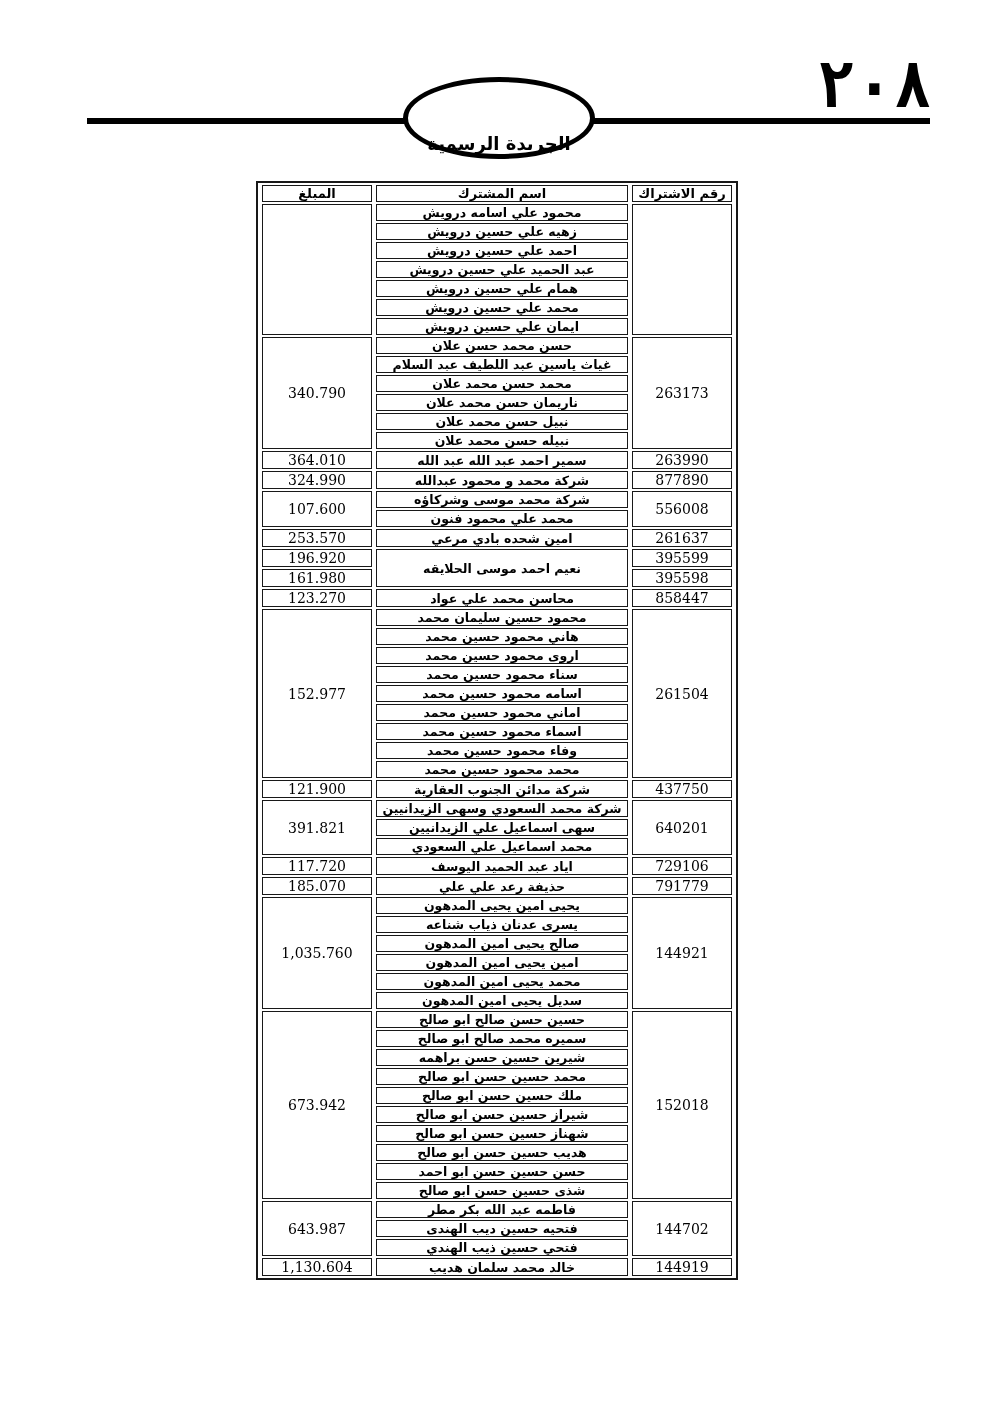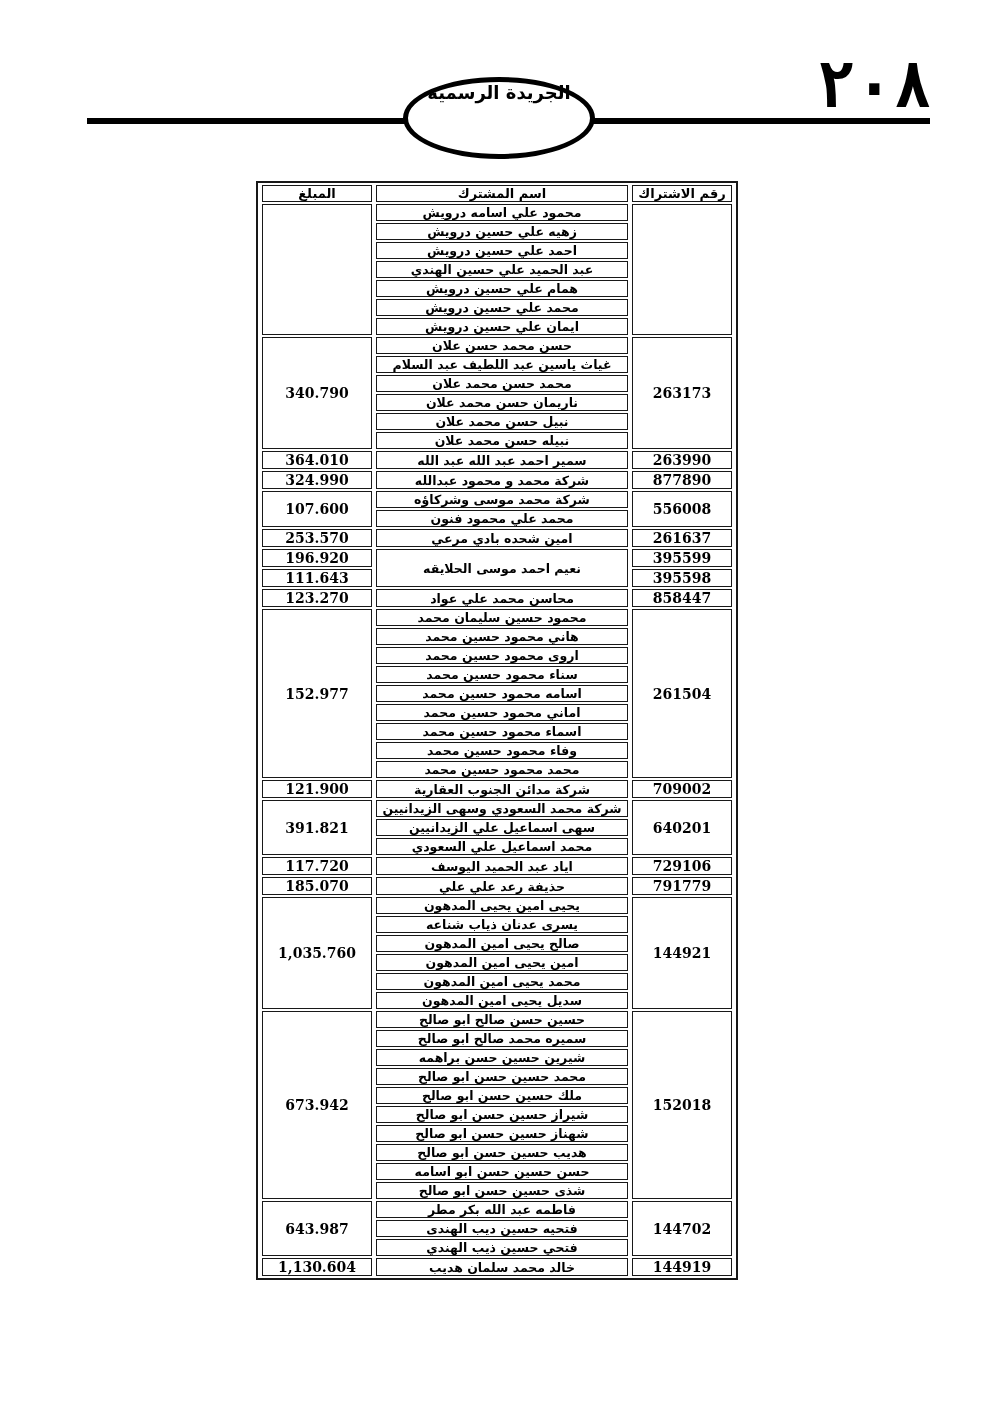--- a/index.html
+++ b/index.html
@@ -11,42 +11,42 @@
     position:absolute;top:58px;right:68px;
     font-size:64px;font-weight:bold;line-height:1;
     font-family:Liberation Mono, monospace;
   }
   .header-rule{
     position:absolute;top:118px;left:87px;width:843px;height:6px;background:#000;
   }
   .banner-ellipse{
     position:absolute;top:77px;left:403px;width:192px;height:82px;
     box-sizing:border-box;background:#fff;border:5px solid #000;border-radius:50%;
-    display:flex;align-items:flex-start;justify-content:center;z-index:2;
+    display:flex;align-items:flex-end;justify-content:center;z-index:2;
   }
   .banner-title{
     font-size:18px;font-weight:bold;direction:rtl;
   }
   table.subs{
     position:absolute;top:181px;left:256px;width:482px;
     border-collapse:separate;border-spacing:4px 2px;
     border:2px solid #181818;direction:rtl;table-layout:fixed;
   }
   table.subs th, table.subs td{
     border:1.5px solid #181818;text-align:center;vertical-align:middle;
     padding:0 2px;height:15px;overflow:hidden;white-space:nowrap;
   }
   table.subs th{
     font-size:13px;font-weight:bold;font-family:"DejaVu Sans", sans-serif;margin-left:40px;
   }
   td.name-cell{
     font-size:12.5px;font-weight:bold;font-family:"DejaVu Sans", sans-serif;
   }
   td.num-cell{
-    font-size:14px;font-weight:bold;direction:ltr;
+    font-size:14px;font-weight:normal;direction:ltr;
     font-family:"DejaVu Serif", serif;
   }
 </style>
 </head>
 <body>
 
 <div class="page-number">٢٠٨</div>
 
 <div class="header-rule"></div>
 
@@ -73,21 +73,21 @@
         <td class="name-cell">محمود علي اسامه درويش</td>
         <td class="num-cell" rowspan="7"></td>
       </tr>
       <tr>
         <td class="name-cell">زهيه علي حسين درويش</td>
       </tr>
       <tr>
         <td class="name-cell">احمد علي حسين درويش</td>
       </tr>
       <tr>
-        <td class="name-cell">عبد الحميد علي حسين الهندي</td>
+        <td class="name-cell">عبد الحميد علي حسين درويش</td>
       </tr>
       <tr>
         <td class="name-cell">همام علي حسين درويش</td>
       </tr>
       <tr>
         <td class="name-cell">محمد علي حسين درويش</td>
       </tr>
       <tr>
         <td class="name-cell">ايمان علي حسين درويش</td>
       </tr>
@@ -134,21 +134,21 @@
         <td class="name-cell">امين شحده بادي مرعي</td>
         <td class="num-cell">253.570</td>
       </tr>
       <tr>
         <td class="num-cell">395599</td>
         <td class="name-cell" rowspan="2">نعيم احمد موسى الحلايقه</td>
         <td class="num-cell">196.920</td>
       </tr>
       <tr>
         <td class="num-cell">395598</td>
-        <td class="num-cell">111.643</td>
+        <td class="num-cell">161.980</td>
       </tr>
       <tr>
         <td class="num-cell">858447</td>
         <td class="name-cell">محاسن محمد علي عواد</td>
         <td class="num-cell">123.270</td>
       </tr>
       <tr>
         <td class="num-cell" rowspan="9">261504</td>
         <td class="name-cell">محمود حسين سليمان محمد</td>
         <td class="num-cell" rowspan="9">152.977</td>
@@ -171,21 +171,21 @@
       <tr>
         <td class="name-cell">اسماء محمود حسين محمد</td>
       </tr>
       <tr>
         <td class="name-cell">وفاء محمود حسين محمد</td>
       </tr>
       <tr>
         <td class="name-cell">محمد محمود حسين محمد</td>
       </tr>
       <tr>
-        <td class="num-cell">709002</td>
+        <td class="num-cell">437750</td>
         <td class="name-cell">شركة مدائن الجنوب العقارية</td>
         <td class="num-cell">121.900</td>
       </tr>
       <tr>
         <td class="num-cell" rowspan="3">640201</td>
         <td class="name-cell">شركة محمد السعودي وسهى الزيدانيين</td>
         <td class="num-cell" rowspan="3">391.821</td>
       </tr>
       <tr>
         <td class="name-cell">سهى اسماعيل علي الزيدانيين</td>
@@ -243,21 +243,21 @@
       <tr>
         <td class="name-cell">شيراز حسين حسن ابو صالح</td>
       </tr>
       <tr>
         <td class="name-cell">شهناز حسين حسن ابو صالح</td>
       </tr>
       <tr>
         <td class="name-cell">هديب حسين حسن ابو صالح</td>
       </tr>
       <tr>
-        <td class="name-cell">حسن حسين حسن ابو اسامه</td>
+        <td class="name-cell">حسن حسين حسن ابو احمد</td>
       </tr>
       <tr>
         <td class="name-cell">شذى حسين حسن ابو صالح</td>
       </tr>
       <tr>
         <td class="num-cell" rowspan="3">144702</td>
         <td class="name-cell">فاطمه عبد الله بكر مطر</td>
         <td class="num-cell" rowspan="3">643.987</td>
       </tr>
       <tr>

